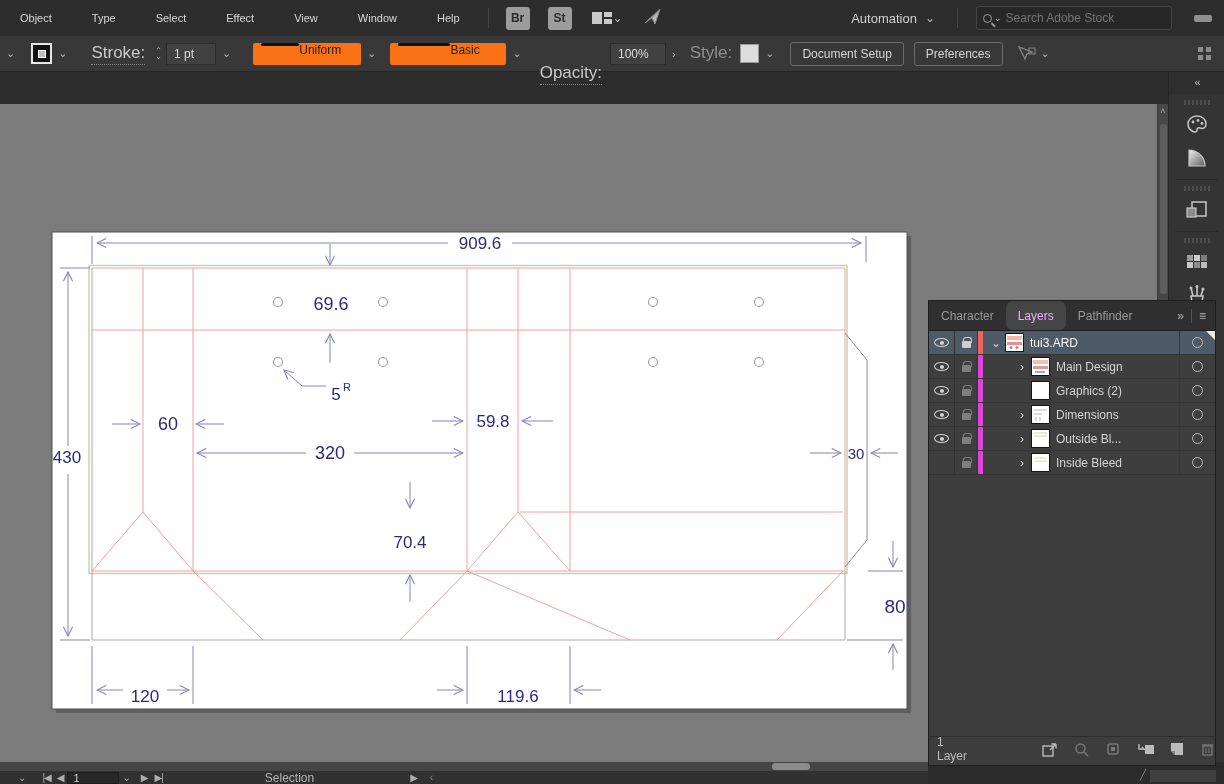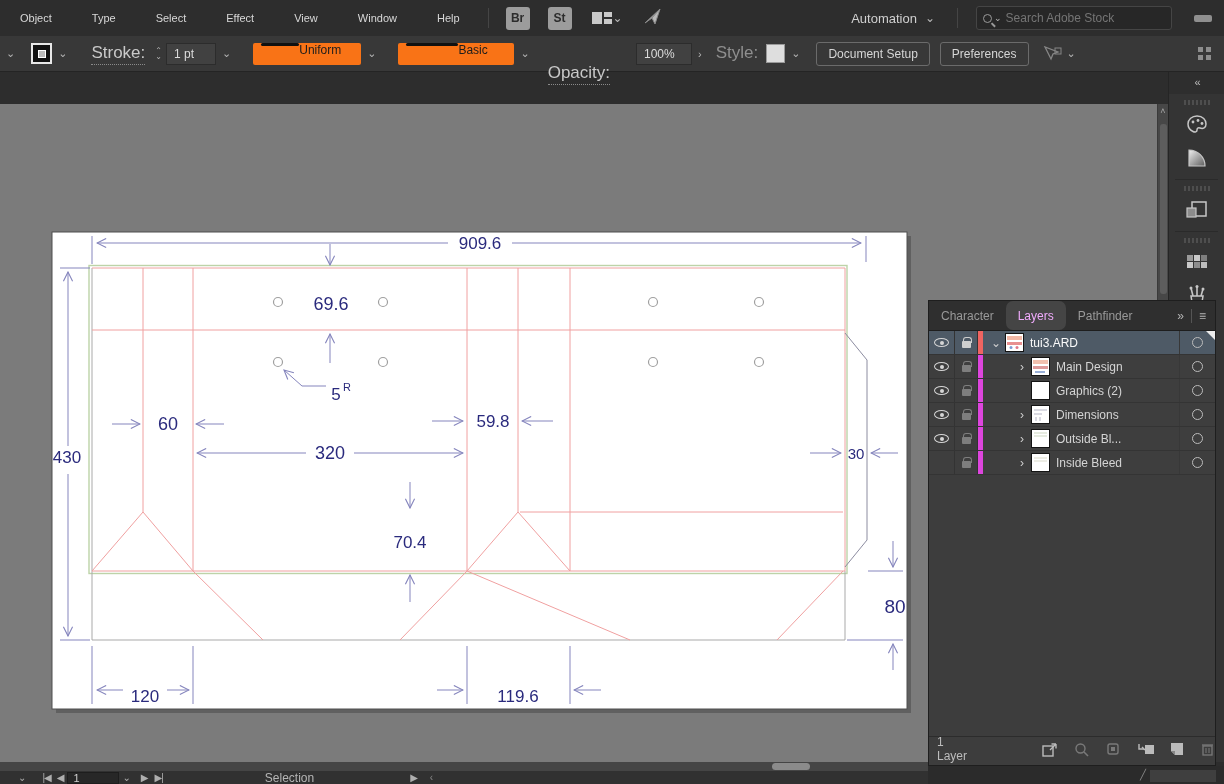--- a/index.html
+++ b/index.html
@@ -172,27 +172,27 @@
       <span>⌃</span>
       <span>⌄</span>
     </span>
     <span class="cb-field" style="width:50px;">1 pt</span>
     <span class="cb-chev">⌄</span>
     <span class="white-dd" style="width:108px;margin-left:16px;">
       <span class="stroke-line" style="width:38px;"></span>
       <span>Uniform</span>
     </span>
     <span class="cb-chev">⌄</span>
-    <span class="white-dd" style="width:116px;margin-left:16px;">
+    <span class="white-dd" style="width:116px;margin-left:8px;">
       <span class="stroke-line" style="width:52px;"></span>
       <span>Basic</span>
     </span>
     <span class="cb-chev">⌄</span>
     <span class="cb-label" style="margin-left:12px;margin-top:41px;">Opacity:</span>
-    <span class="cb-field" style="width:56px;margin-left:26px;">100%</span>
+    <span class="cb-field" style="width:56px;margin-left:8px;">100%</span>
     <span class="cb-chev">›</span>
     <span class="cb-label dim" style="margin-left:8px;">Style:</span>
     <span id="style-swatch"></span>
     <span class="cb-chev">⌄</span>
     <button class="outline-btn">Document Setup</button>
     <button class="outline-btn">Preferences</button>
     <span id="ptr-icon">
       <svg width="20" height="16">
           <path d="M2,1 L8,13 L10,8 L15,6 Z" fill="none" stroke="#9a9a9a" stroke-width="1.3"></path>
           <rect x="12" y="2" width="6" height="6" fill="none" stroke="#9a9a9a"></rect>

